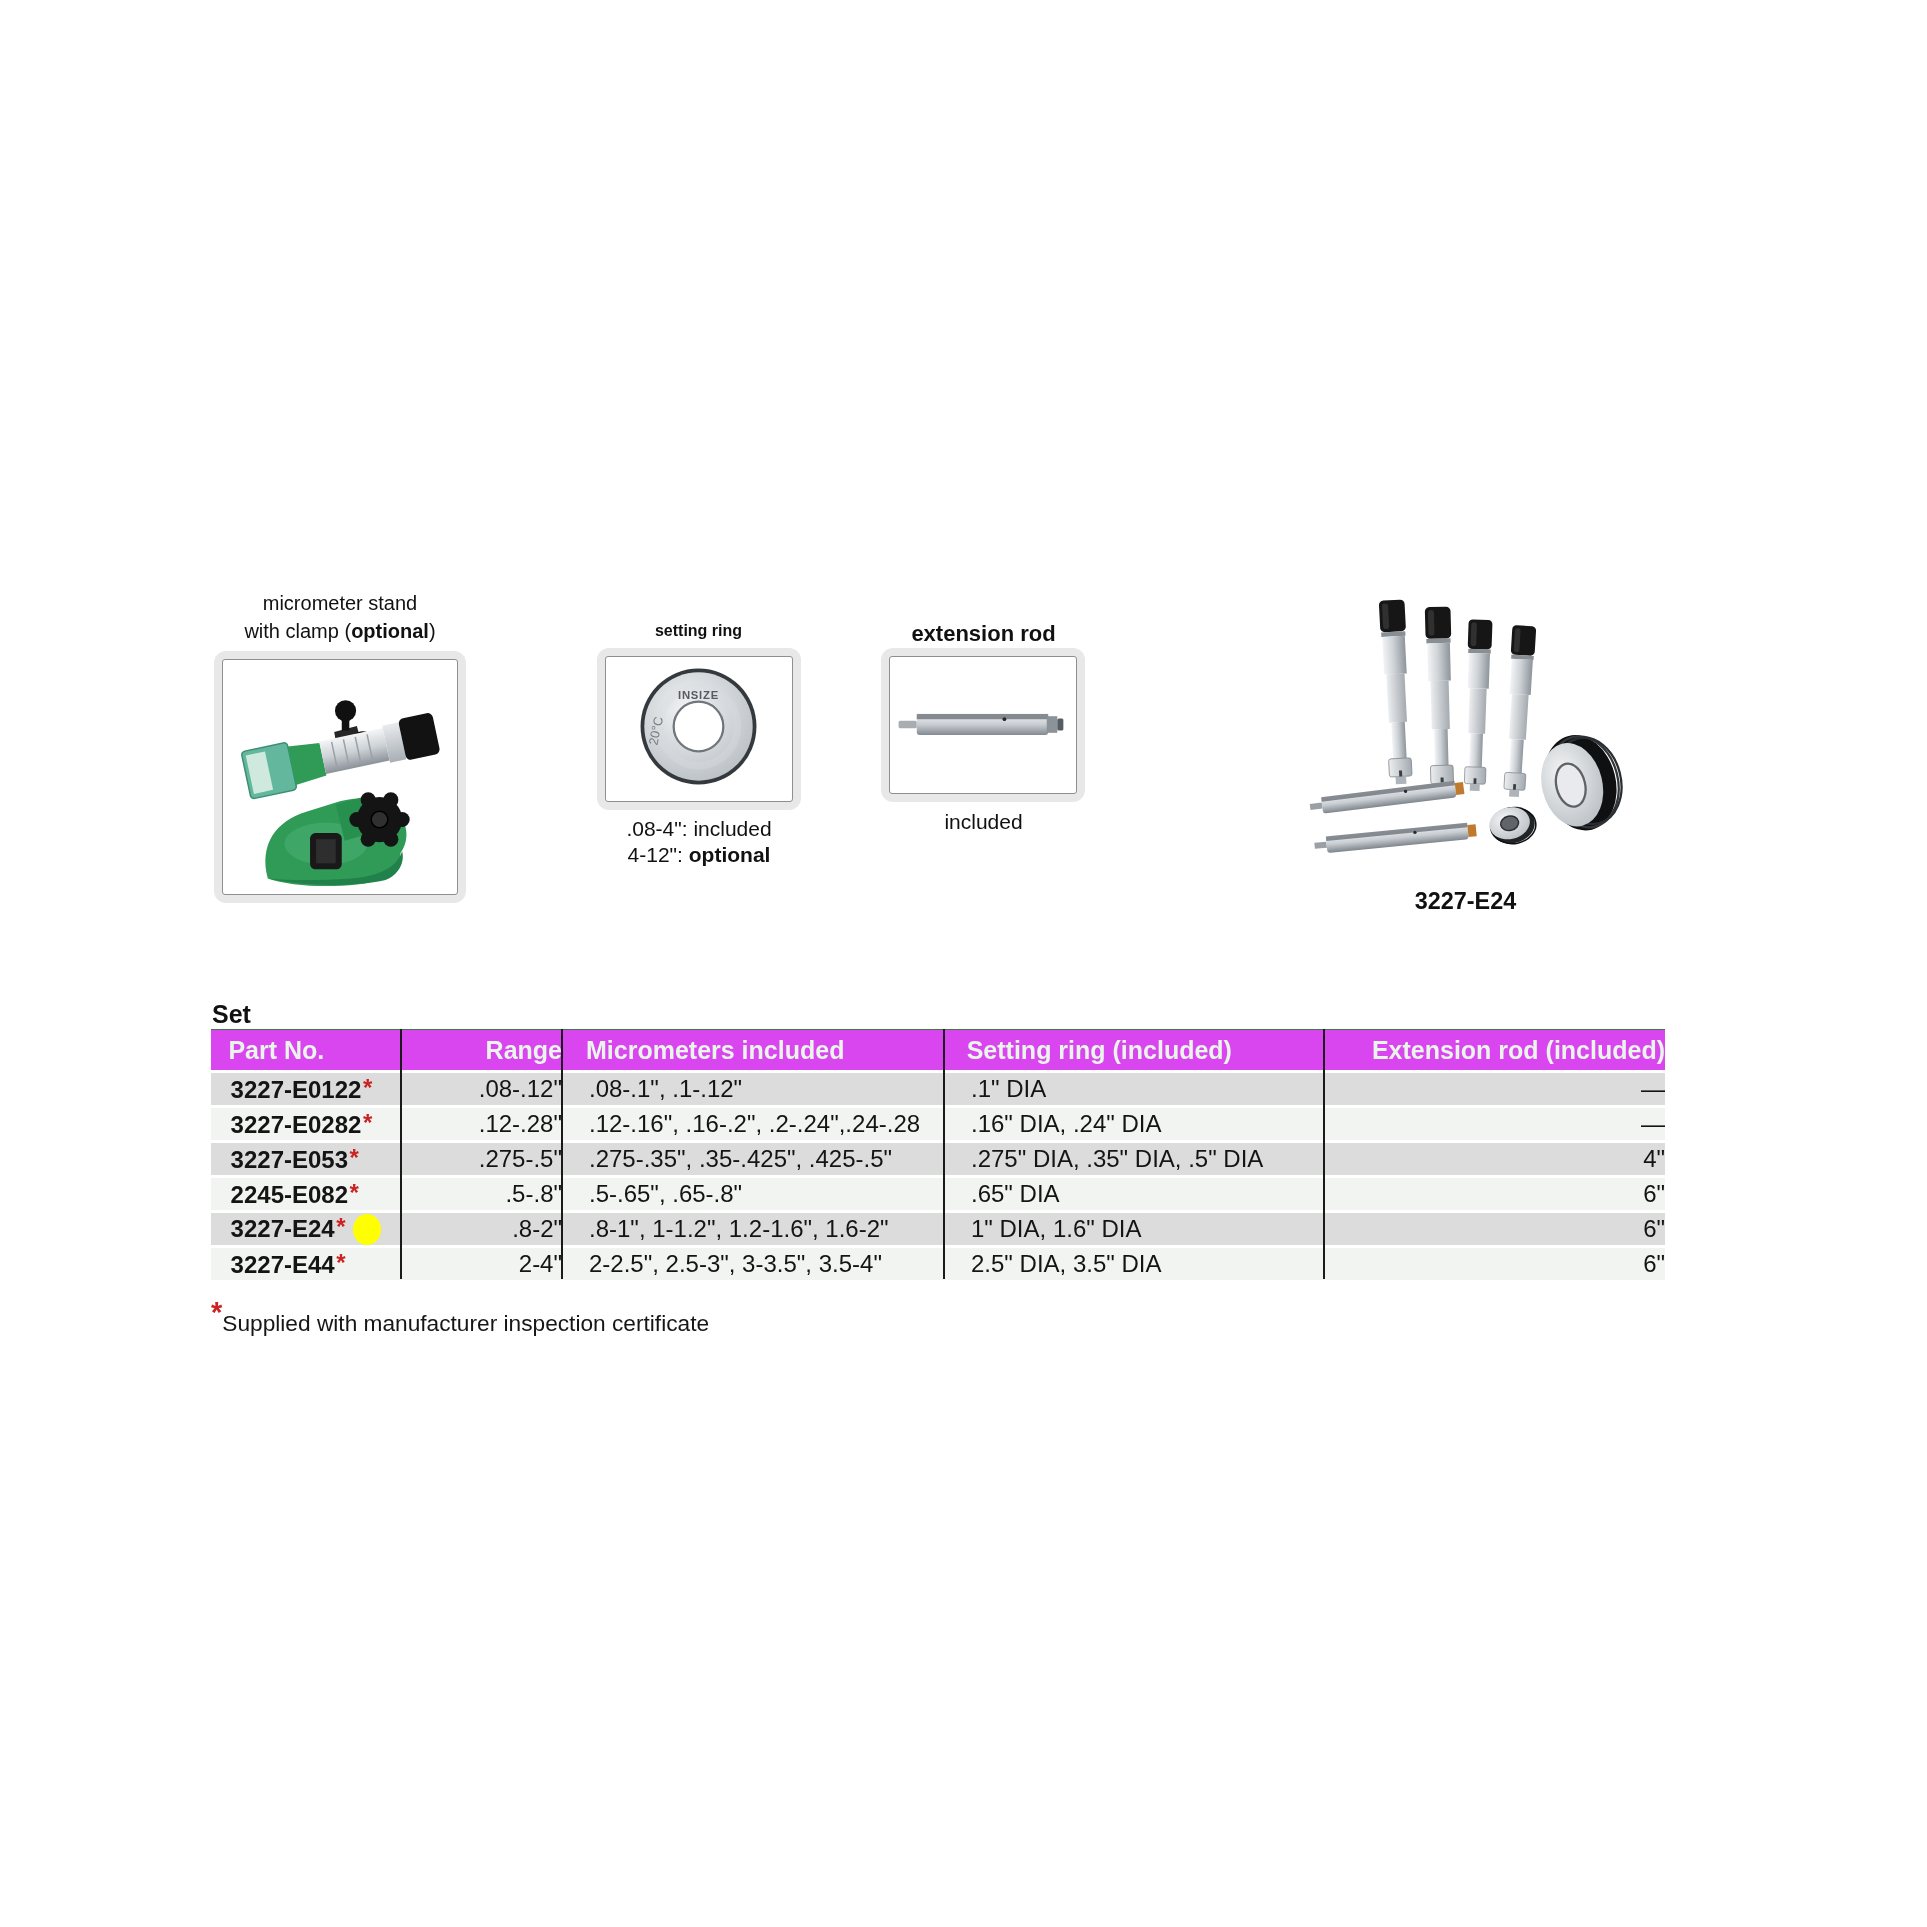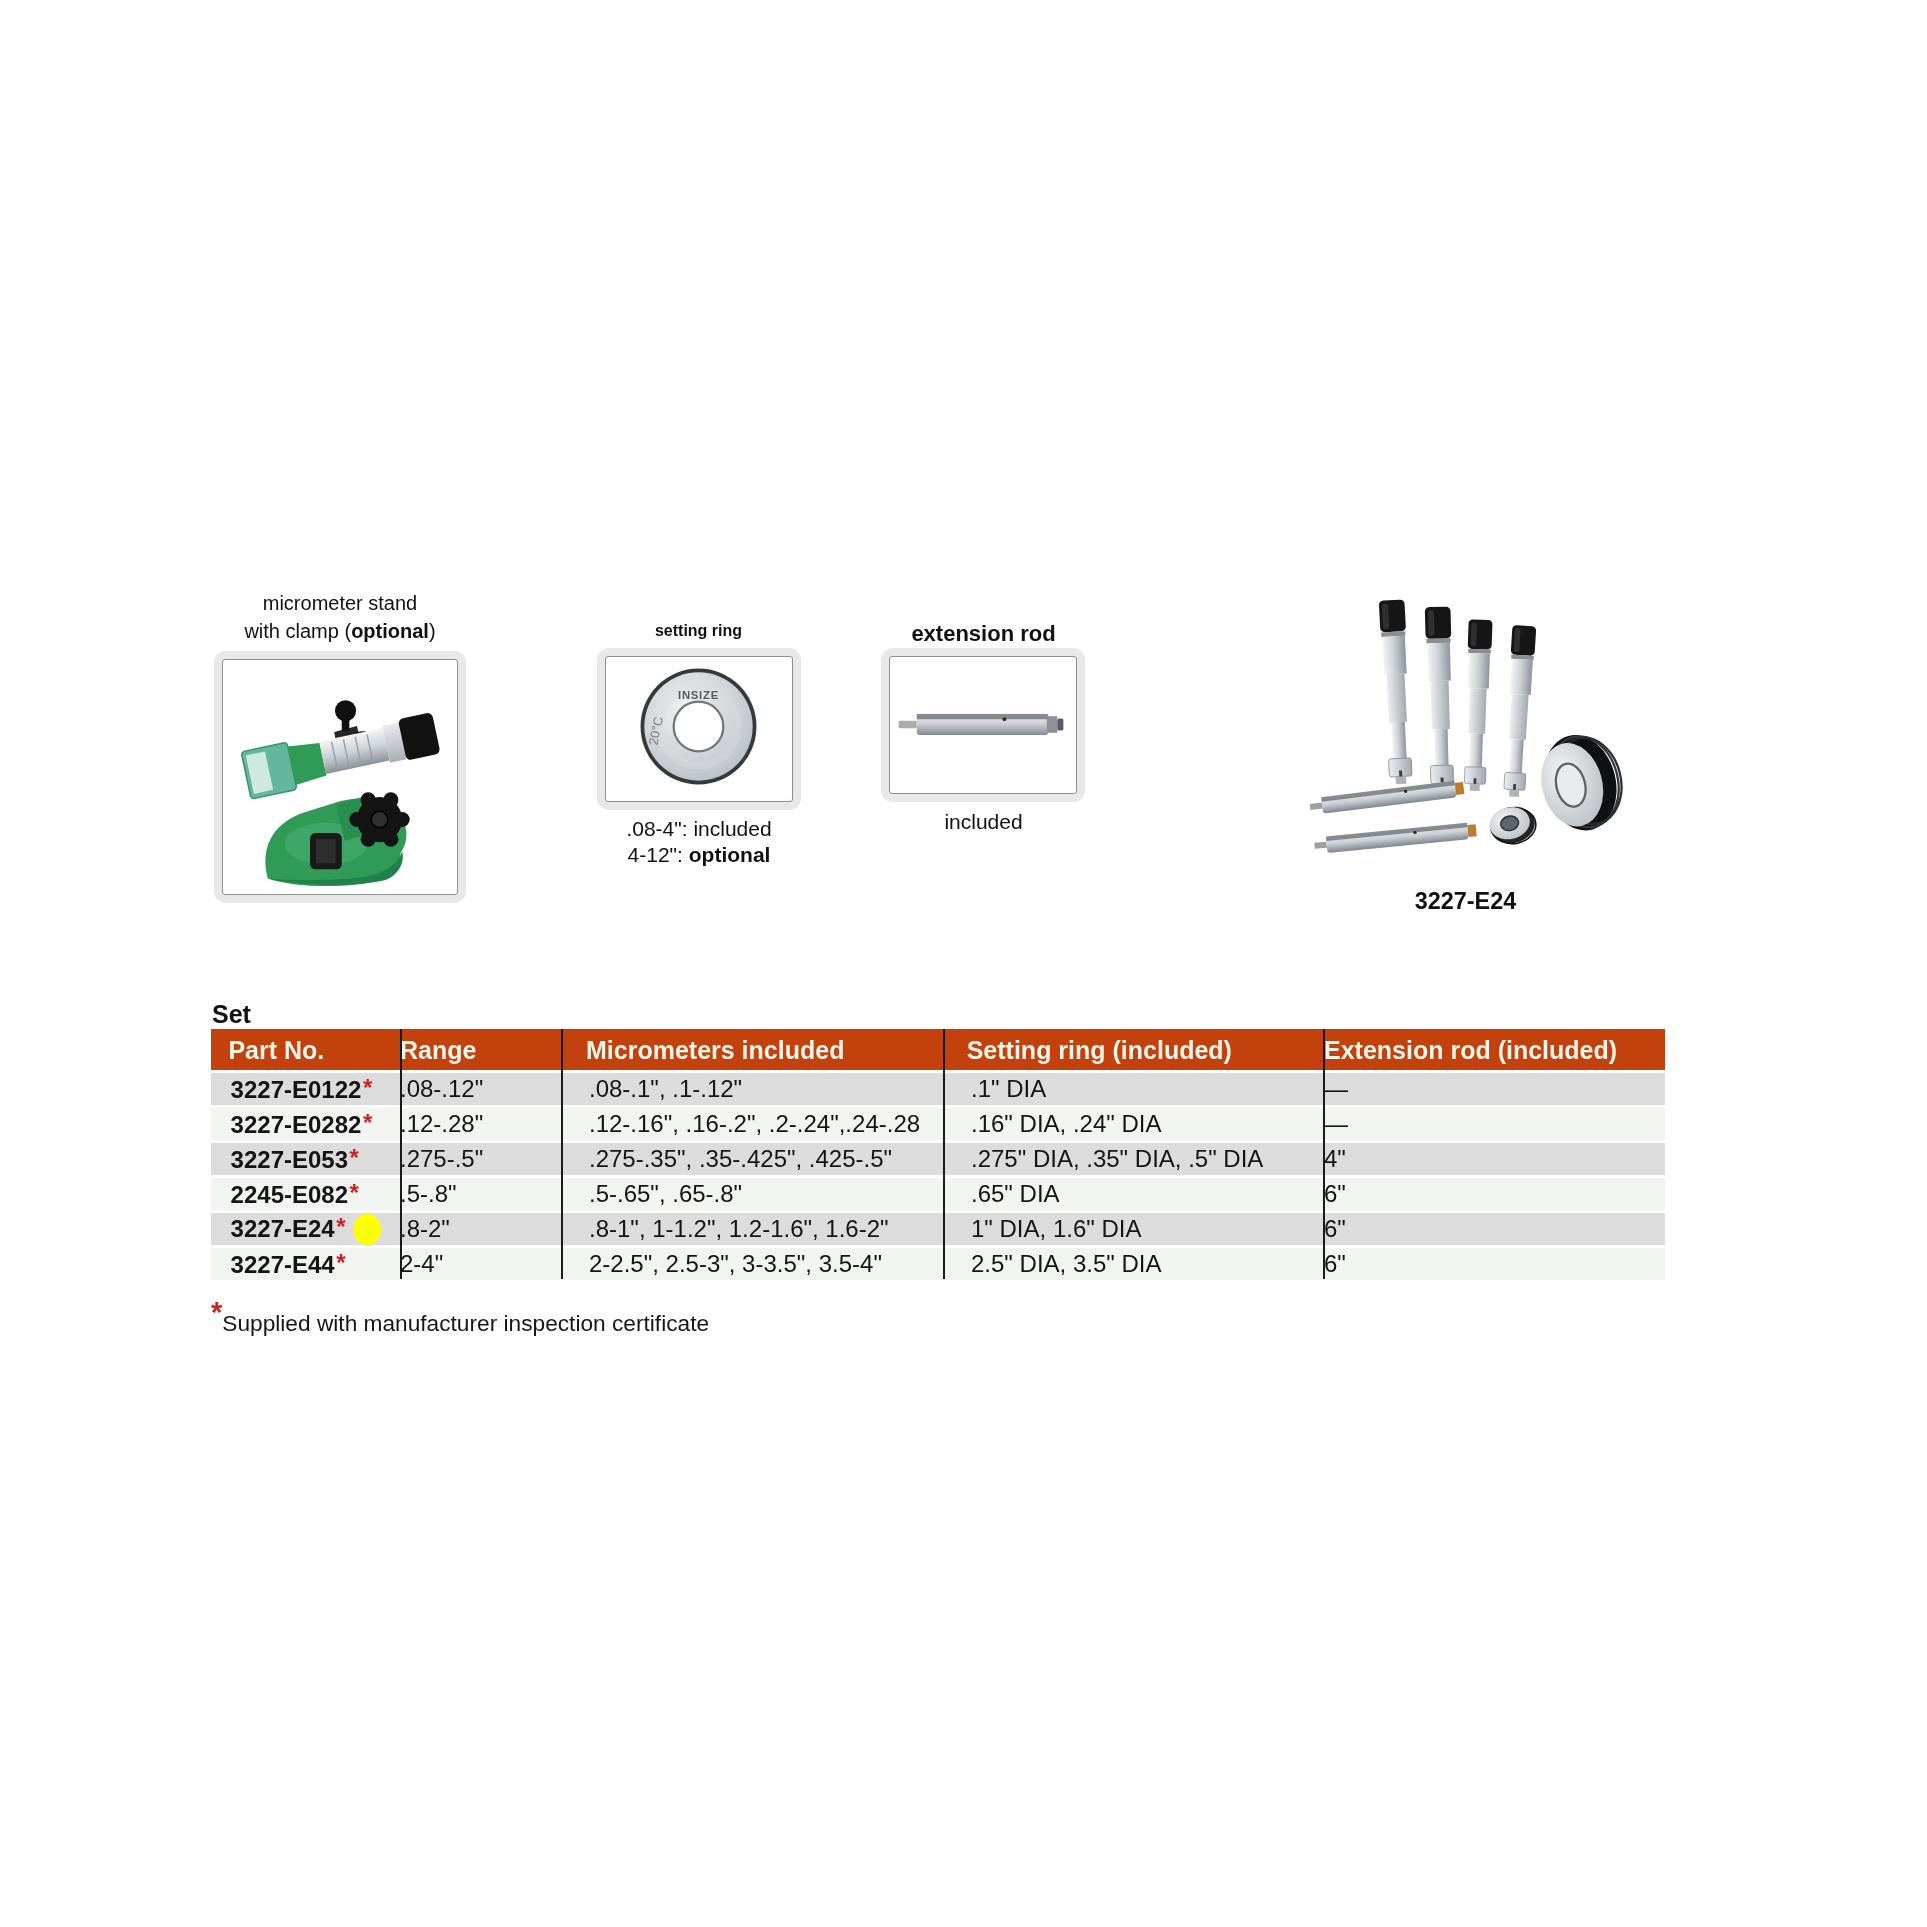--- a/index.html
+++ b/index.html
@@ -9,27 +9,27 @@
   .caption{ text-align:center; color:#111; }
   .b{font-weight:bold;}
   
   .frame{position:absolute;background:#e8e8e8;border-radius:12px;}
   .frame .inner{position:absolute;left:7.6px;top:7.6px;right:7.6px;bottom:7.6px;
                 background:#ffffff;border:1.5px solid #8f8f8f;border-radius:3px;}
   .frame svg{position:absolute;left:9.8px;top:9.8px;}
   
   table.spec{position:absolute;left:211px;top:1029px;width:1453px;border-collapse:separate;
              border-spacing:0;table-layout:fixed;font-size:24px;color:#141414;}
-  table.spec th{height:40px;background:#c2410c;color:#eaf5ea;font-size:25px;font-weight:bold;
+  table.spec th{height:40px;background:#d946ef;color:#eaf5ea;font-size:25px;font-weight:bold;
                 border-top:1.5px solid #3c7a40;padding:0;vertical-align:middle;}
   table.spec td{height:32px;border-top:3px solid #ffffff;padding:0;vertical-align:middle;}
   tr.gray td{background:#dcdcdc;}
   tr.light td{background:#f2f4f2;}
   .al{text-align:left;}
-  .ac{text-align:left;}
+  .ac{text-align:right;}
   .pad-part{padding-left:19.6px !important;}
   .pad-mid{padding-left:27px !important;}
   .pn{font-weight:bold;}
   .ast{color:#cc2222;font-weight:bold;}
   td .ast{font-size:24px;vertical-align:1.5px;padding-left:1.5px;}
   .dot{display:inline-block;width:28px;height:31px;border-radius:50%;
        background:#ffff00;margin-left:7.6px;vertical-align:-7.6px;}
   .vline{position:absolute;top:1029px;height:250px;width:1.5px;background:#1a1a1a;}
   .footnote{position:absolute;left:211px;top:1296px;font-size:22.7px;color:#161616;}
   .footnote .star{color:#cc2222;font-weight:bold;font-size:29px;vertical-align:9px;}

